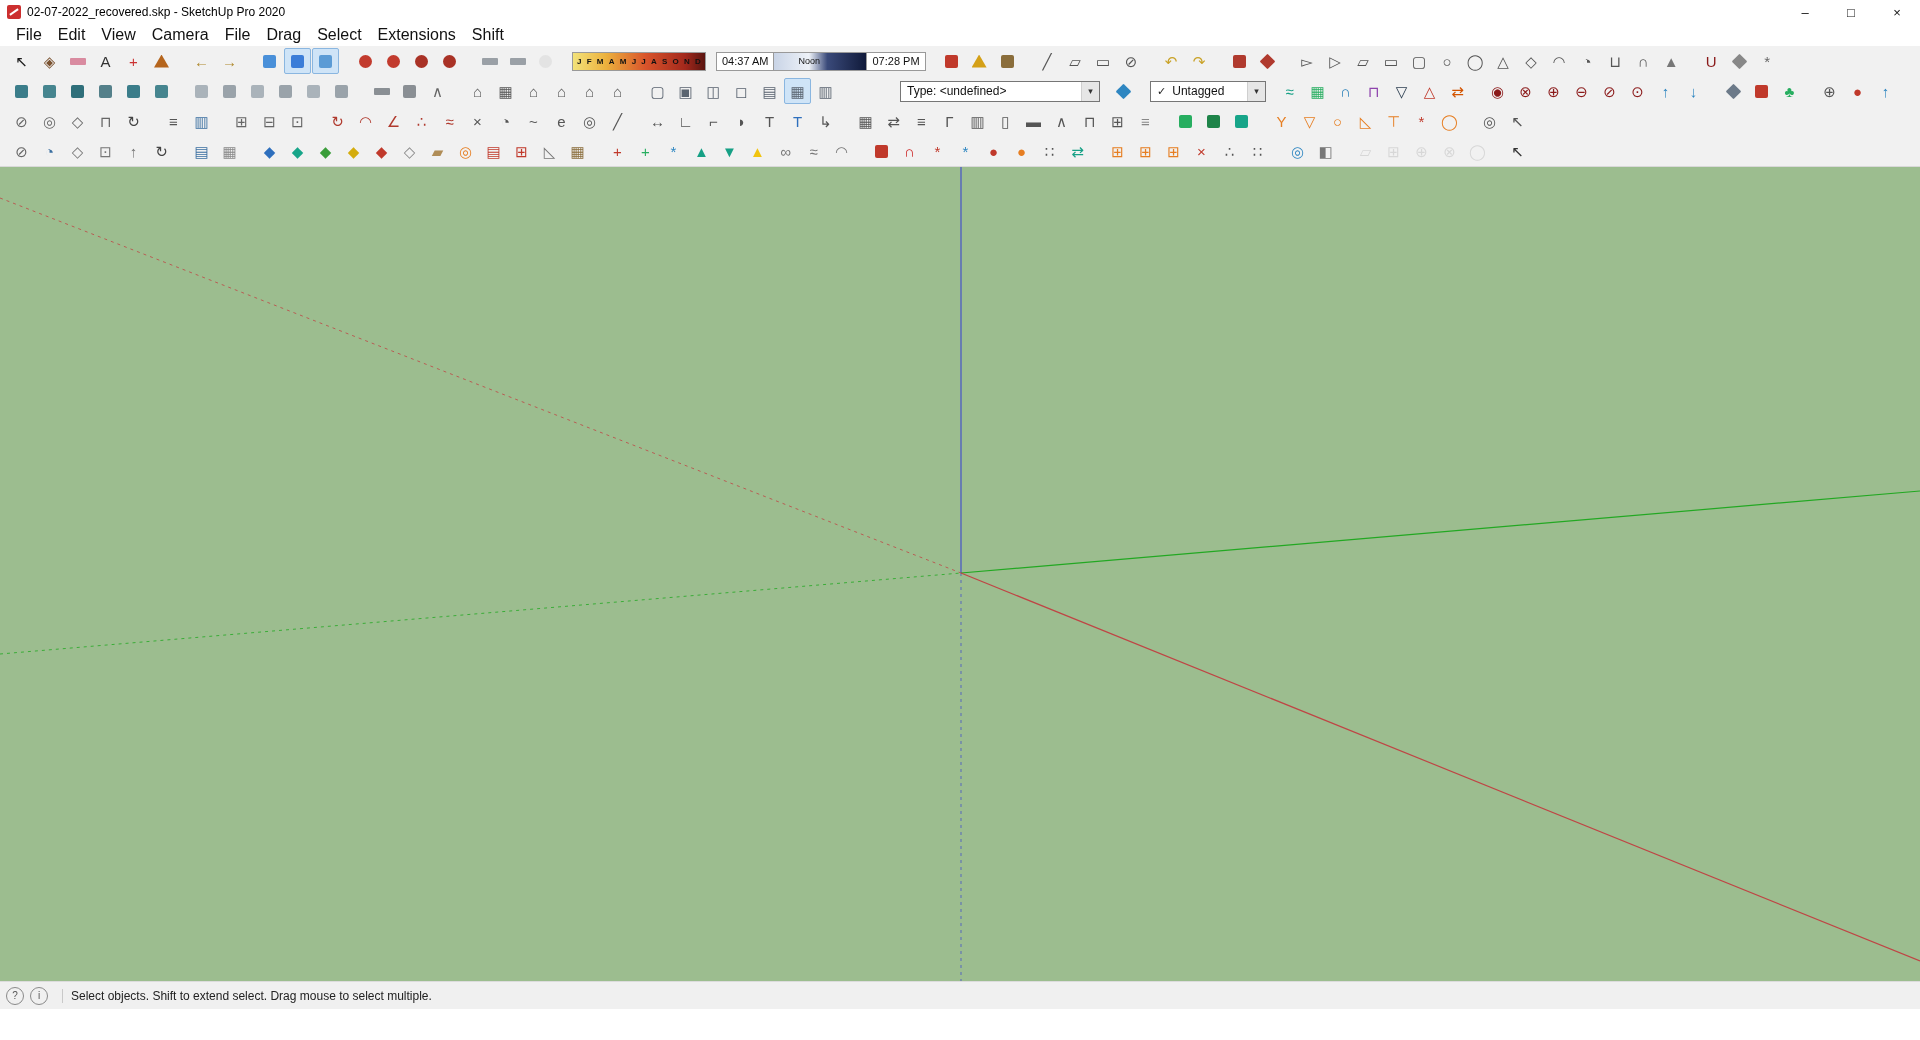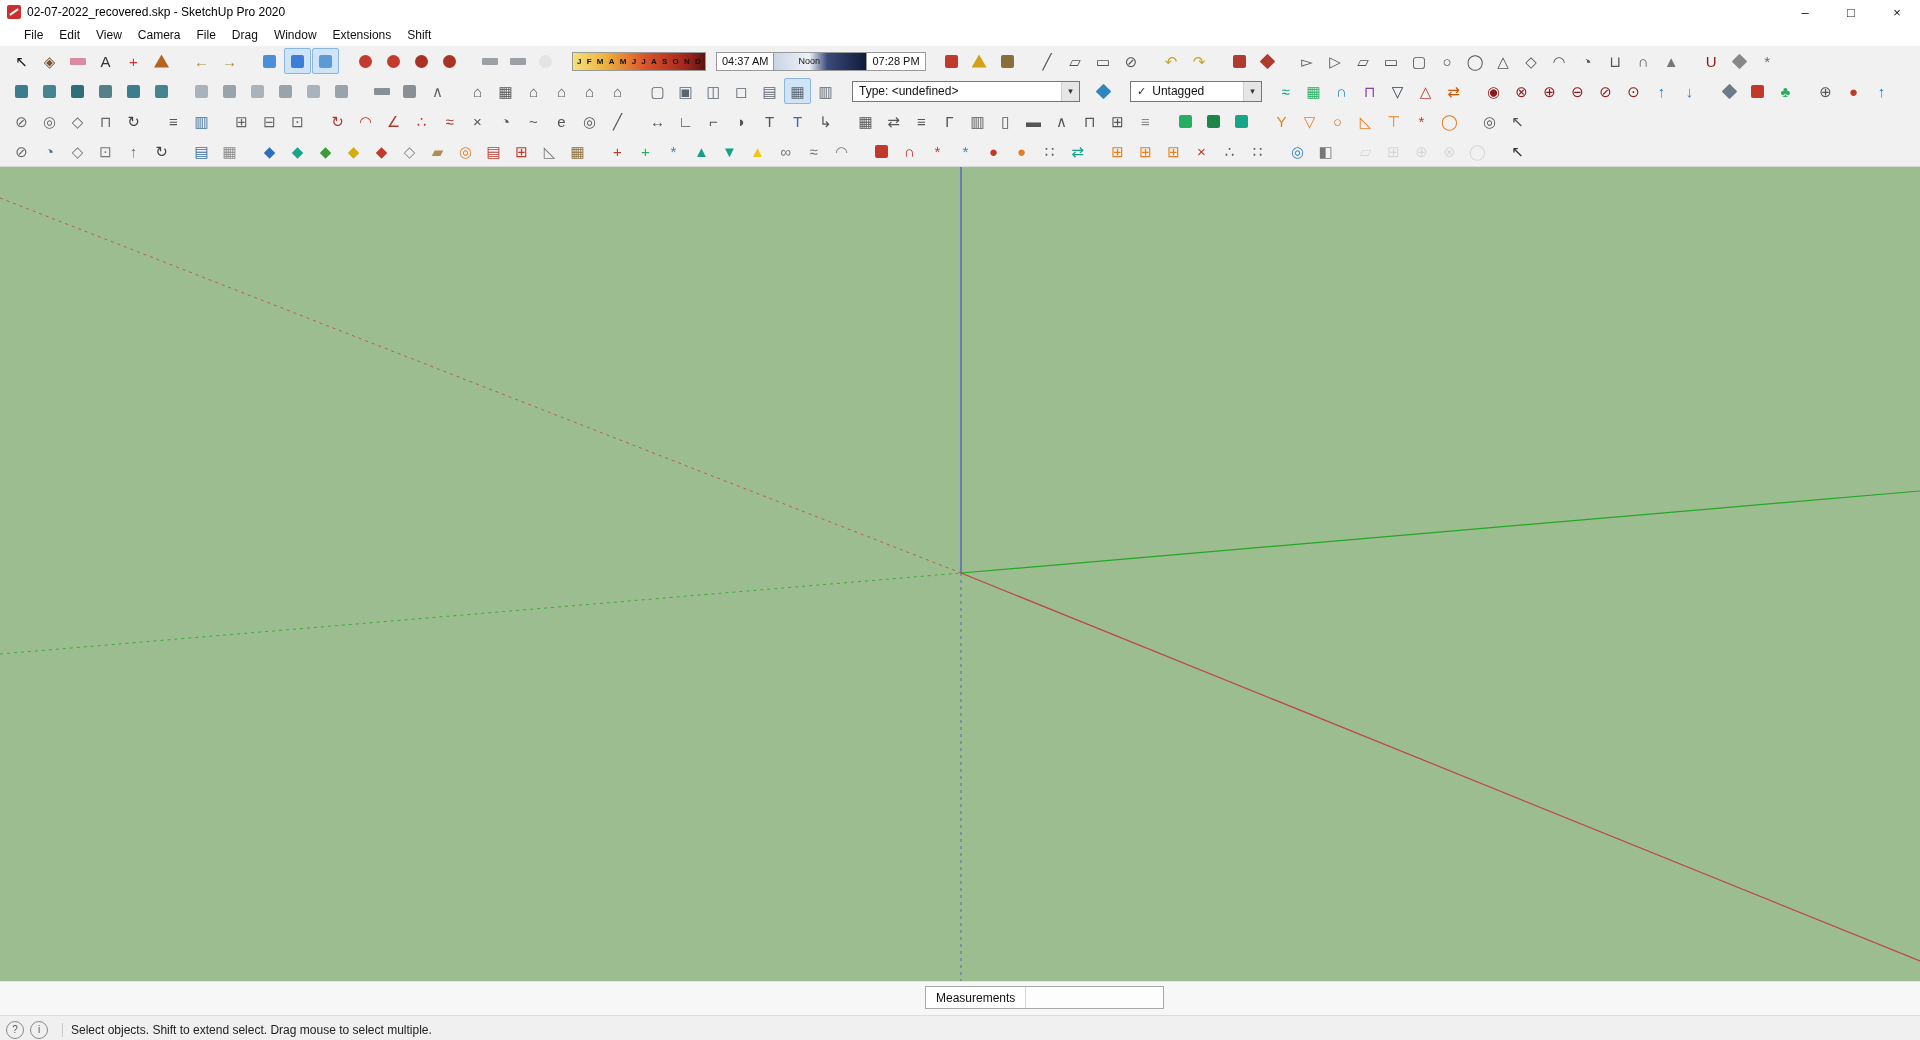--- a/index.html
+++ b/index.html
@@ -8,21 +8,21 @@
 
   
   .titlebar{height:24px;display:flex;align-items:center;background:#ffffff;font-size:12px;flex:0 0 auto;}
   .logo{width:14px;height:14px;margin:0 6px 0 7px;background:#cc2f2f;border-radius:2px;position:relative;}
   .logo:after{content:"";position:absolute;left:2px;top:6px;width:10px;height:2px;background:#fff;transform:rotate(-35deg);}
   .title-text{color:#000;white-space:nowrap;}
   .win-controls{margin-left:auto;display:flex;height:100%;}
   .winbtn{width:46px;display:flex;align-items:center;justify-content:center;font-size:13px;color:#111;}
 
   
-  .menubar{height:22px;display:flex;align-items:center;background:#ffffff;font-size:12px;padding-left:16px;flex:0 0 auto;}
+  .menubar{height:22px;display:flex;align-items:center;background:#ffffff;font-size:16px;padding-left:8px;flex:0 0 auto;}
   .menu-item{padding:2px 8px;color:#111;}
 
   
   .toolbars{background:#f1f1f1;border-bottom:1px solid #d9d9d9;flex:0 0 auto;}
   .tb-row{display:flex;align-items:center;height:30px;padding:0 8px;}
   .tb-group{display:flex;align-items:center;margin-right:12px;}
   .tb-btn{width:27px;height:26px;display:flex;align-items:center;justify-content:center;
     border:1px solid transparent;border-radius:2px;margin-right:1px;box-sizing:border-box;}
   .tb-btn.sel{background:#cfe4f7;border-color:#8ab6e0;}
   .tb-btn.dis{opacity:.45;}
@@ -45,21 +45,21 @@
     background:linear-gradient(90deg,#c9d4e6 0%,#eef2f8 38%,#3a4a7a 58%,#101a3a 100%);}
   .noon{position:absolute;left:26%;top:3px;font-size:9px;color:#111;}
   .shadow-controls{display:flex;align-items:center;margin-right:12px;}
 
   
   .combo{display:flex;align-items:center;height:21px;border:1px solid #767676;background:#fff;
     font-size:12px;margin-right:10px;box-sizing:border-box;}
   .combo-val{padding:0 6px;white-space:nowrap;flex:1;color:#111;}
   .combo-dd{width:17px;align-self:stretch;display:flex;align-items:center;justify-content:center;
     background:#e6e6e6;border-left:1px solid #cfcfcf;font-size:9px;color:#333;}
-  .type-combo{width:228px;}
+  .type-combo{width:228px;margin-left:48px;}
   .tag-combo{width:132px;}
   .tag-check{padding-left:6px;font-size:11px;color:#222;}
 
   
   .viewport{position:relative;width:1920px;height:814px;overflow:hidden;flex:0 0 auto;}
   .viewport svg{position:absolute;inset:0;width:100%;height:100%;display:block;}
 
   
   .meas-strip{position:relative;height:33px;background:#f7f7f7;border-top:1px solid #e3e3e3;flex:0 0 auto;}
   .meas-box{position:absolute;left:925px;top:4px;display:flex;align-items:center;
@@ -89,21 +89,21 @@
     </div>
   </div>
 
   <div class="menubar">
       <span class="menu-item">File</span>
       <span class="menu-item">Edit</span>
       <span class="menu-item">View</span>
       <span class="menu-item">Camera</span>
       <span class="menu-item">File</span>
       <span class="menu-item">Drag</span>
-      <span class="menu-item">Window</span>
+      <span class="menu-item">Select</span>
       <span class="menu-item">Extensions</span>
       <span class="menu-item">Shift</span>
     </div>
 
   <div class="toolbars">
 
     <div class="tb-row">
       <div class="tb-group">
           <div class="tb-btn" title="select-tool">
             <span class="glyph" style="color: rgb(26, 26, 26);">↖</span>
@@ -825,26 +825,20 @@
     <svg viewBox="0 0 1920 814" preserveAspectRatio="none">
       <line x1="961" y1="0" x2="961" y2="406" stroke-width="1.2" stroke="#4553c8"></line>
       <line x1="961" y1="406" x2="961" y2="814" stroke-width="1" stroke-dasharray="3,4" opacity="0.8" stroke="#4553c8"></line>
       <line x1="961" y1="406" x2="1920" y2="324" stroke-width="1.2" stroke="#22a822"></line>
       <line x1="0" y1="487" x2="961" y2="406" stroke-width="1" stroke-dasharray="3,4" opacity="0.8" stroke="#22a822"></line>
       <line x1="961" y1="406" x2="1920" y2="794" stroke-width="1.2" stroke="#bf4545"></line>
       <line x1="0" y1="31" x2="961" y2="406" stroke-width="1" stroke-dasharray="3,4" opacity="0.8" stroke="#bf4545"></line>
     </svg>
   </div>
 
-  <div class="meas-strip">
-    <div class="meas-box">
-      <span class="meas-label">Measurements</span>
-      <div class="meas-input"></div>
-    </div>
-  </div>
 
   <div class="statusbar">
     <span class="sb-icon">?</span>
     <span class="sb-icon">i</span>
     <span class="sb-sep"></span>
     <span>Select objects. Shift to extend select. Drag mouse to select multiple.</span>
   </div>
 
 </div>
 

